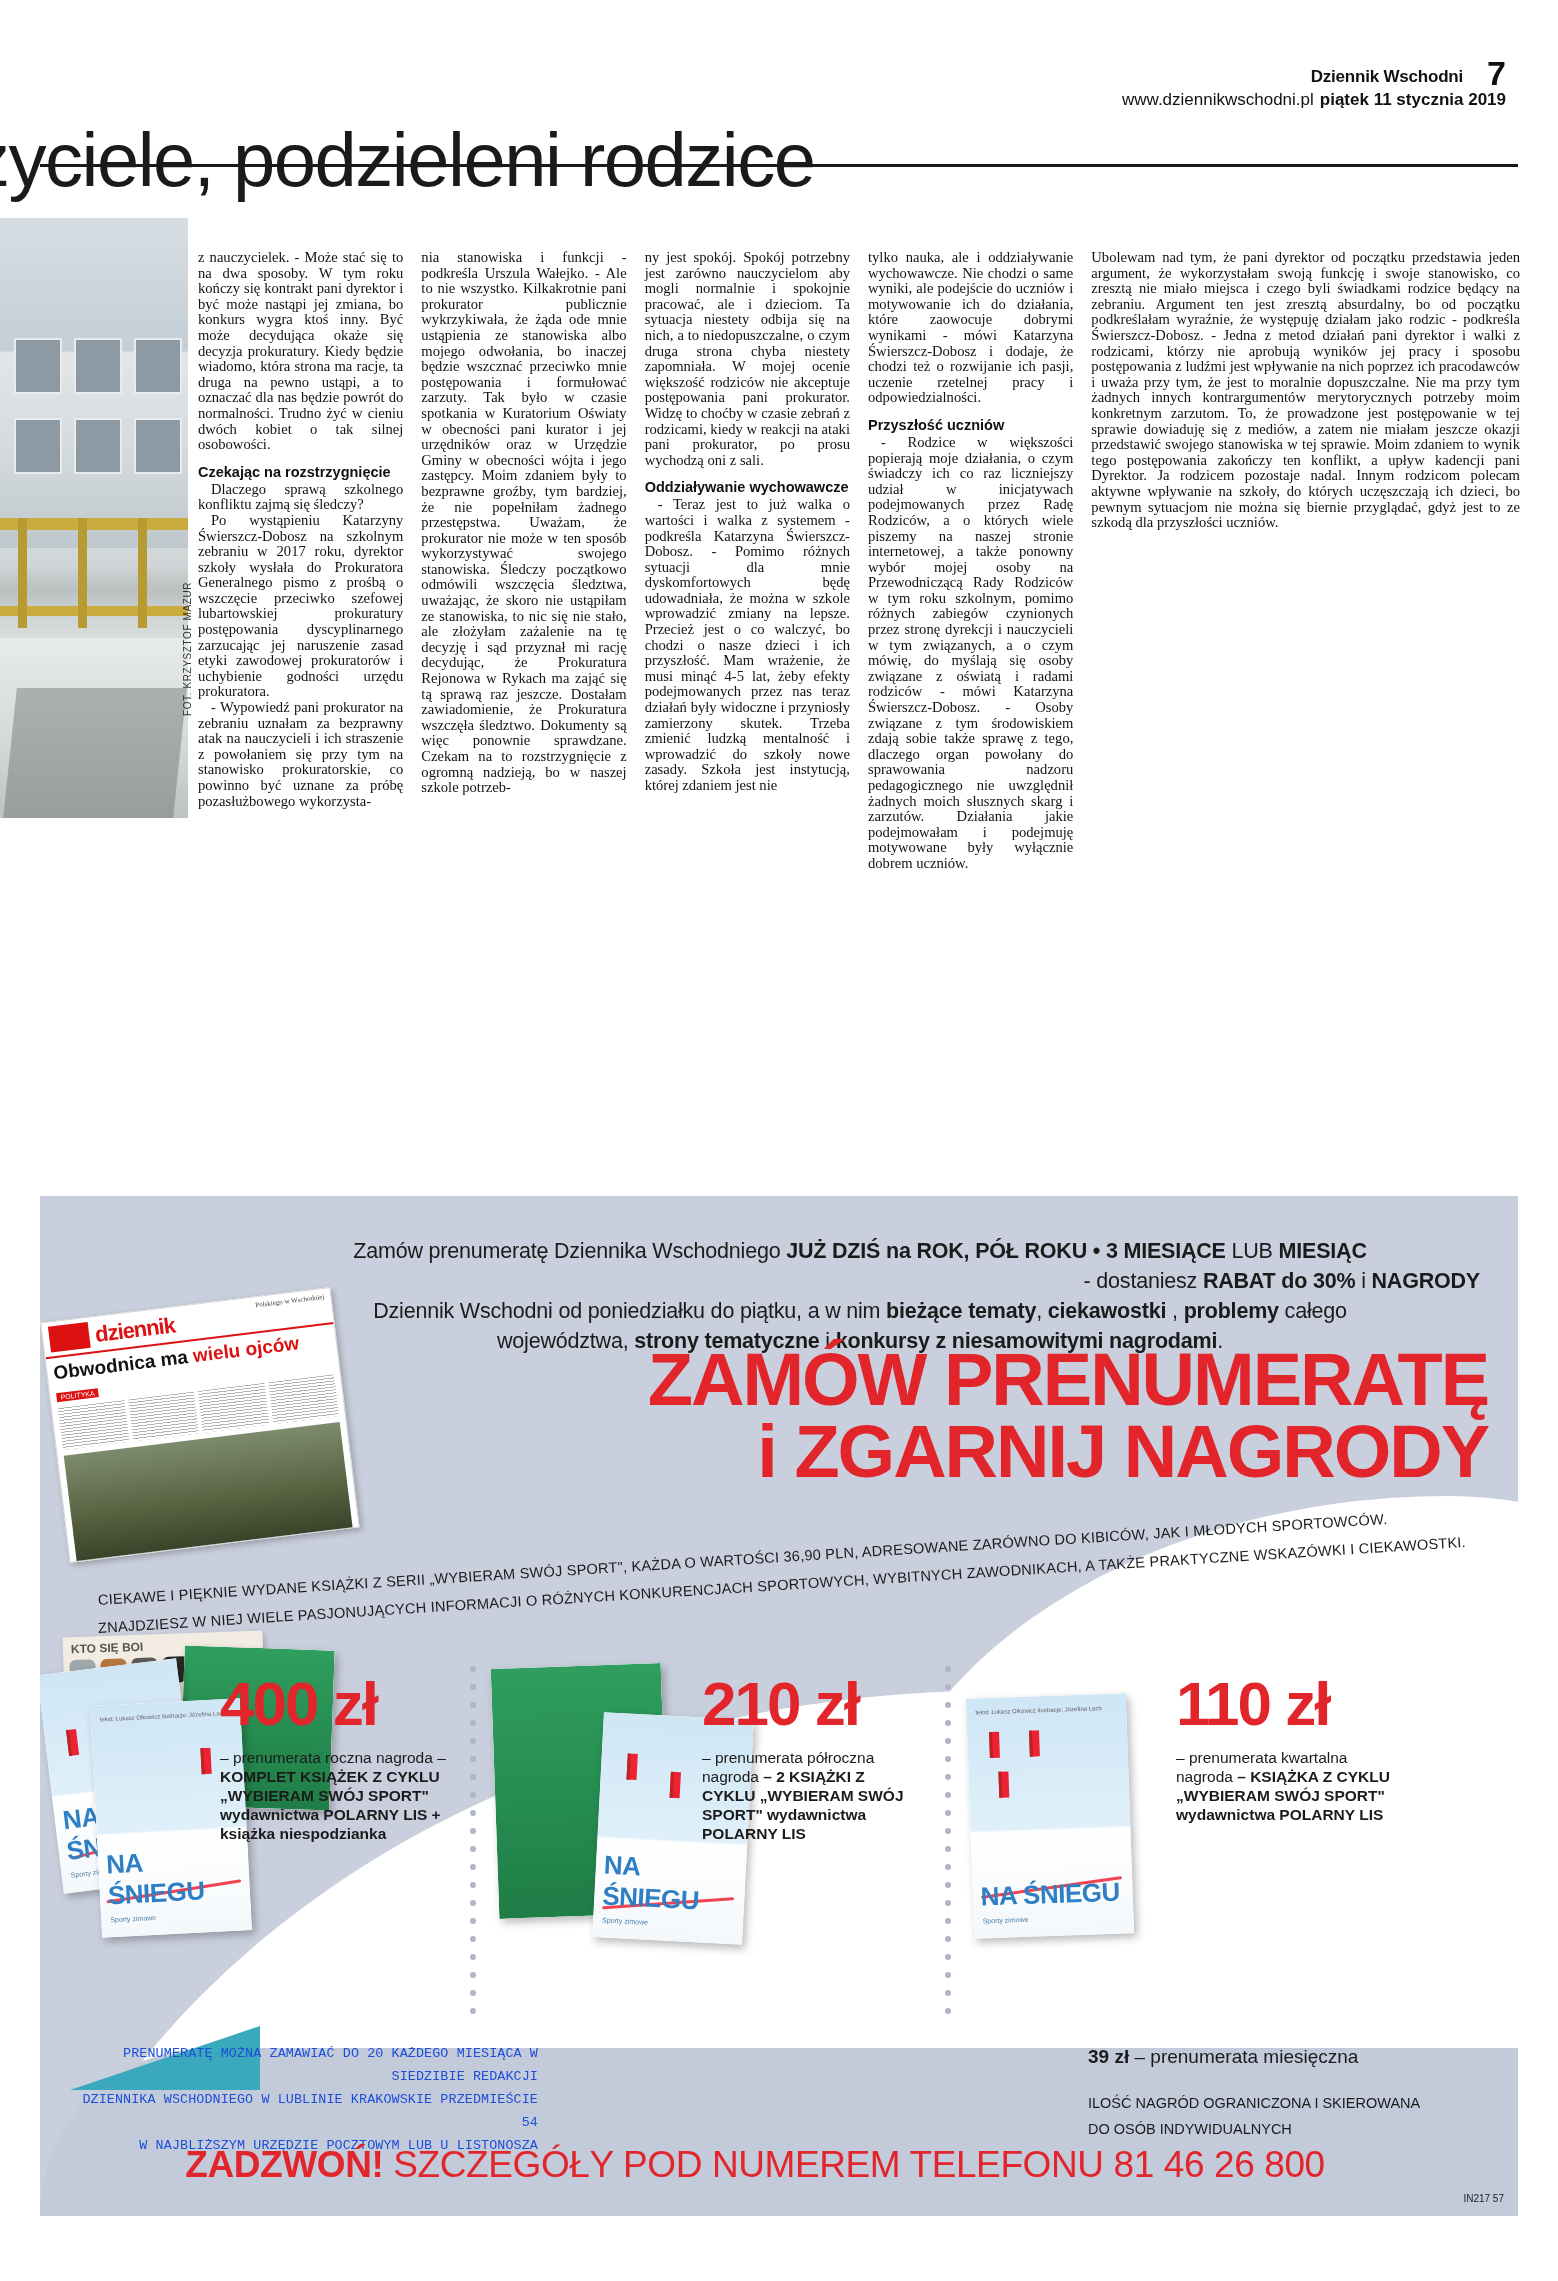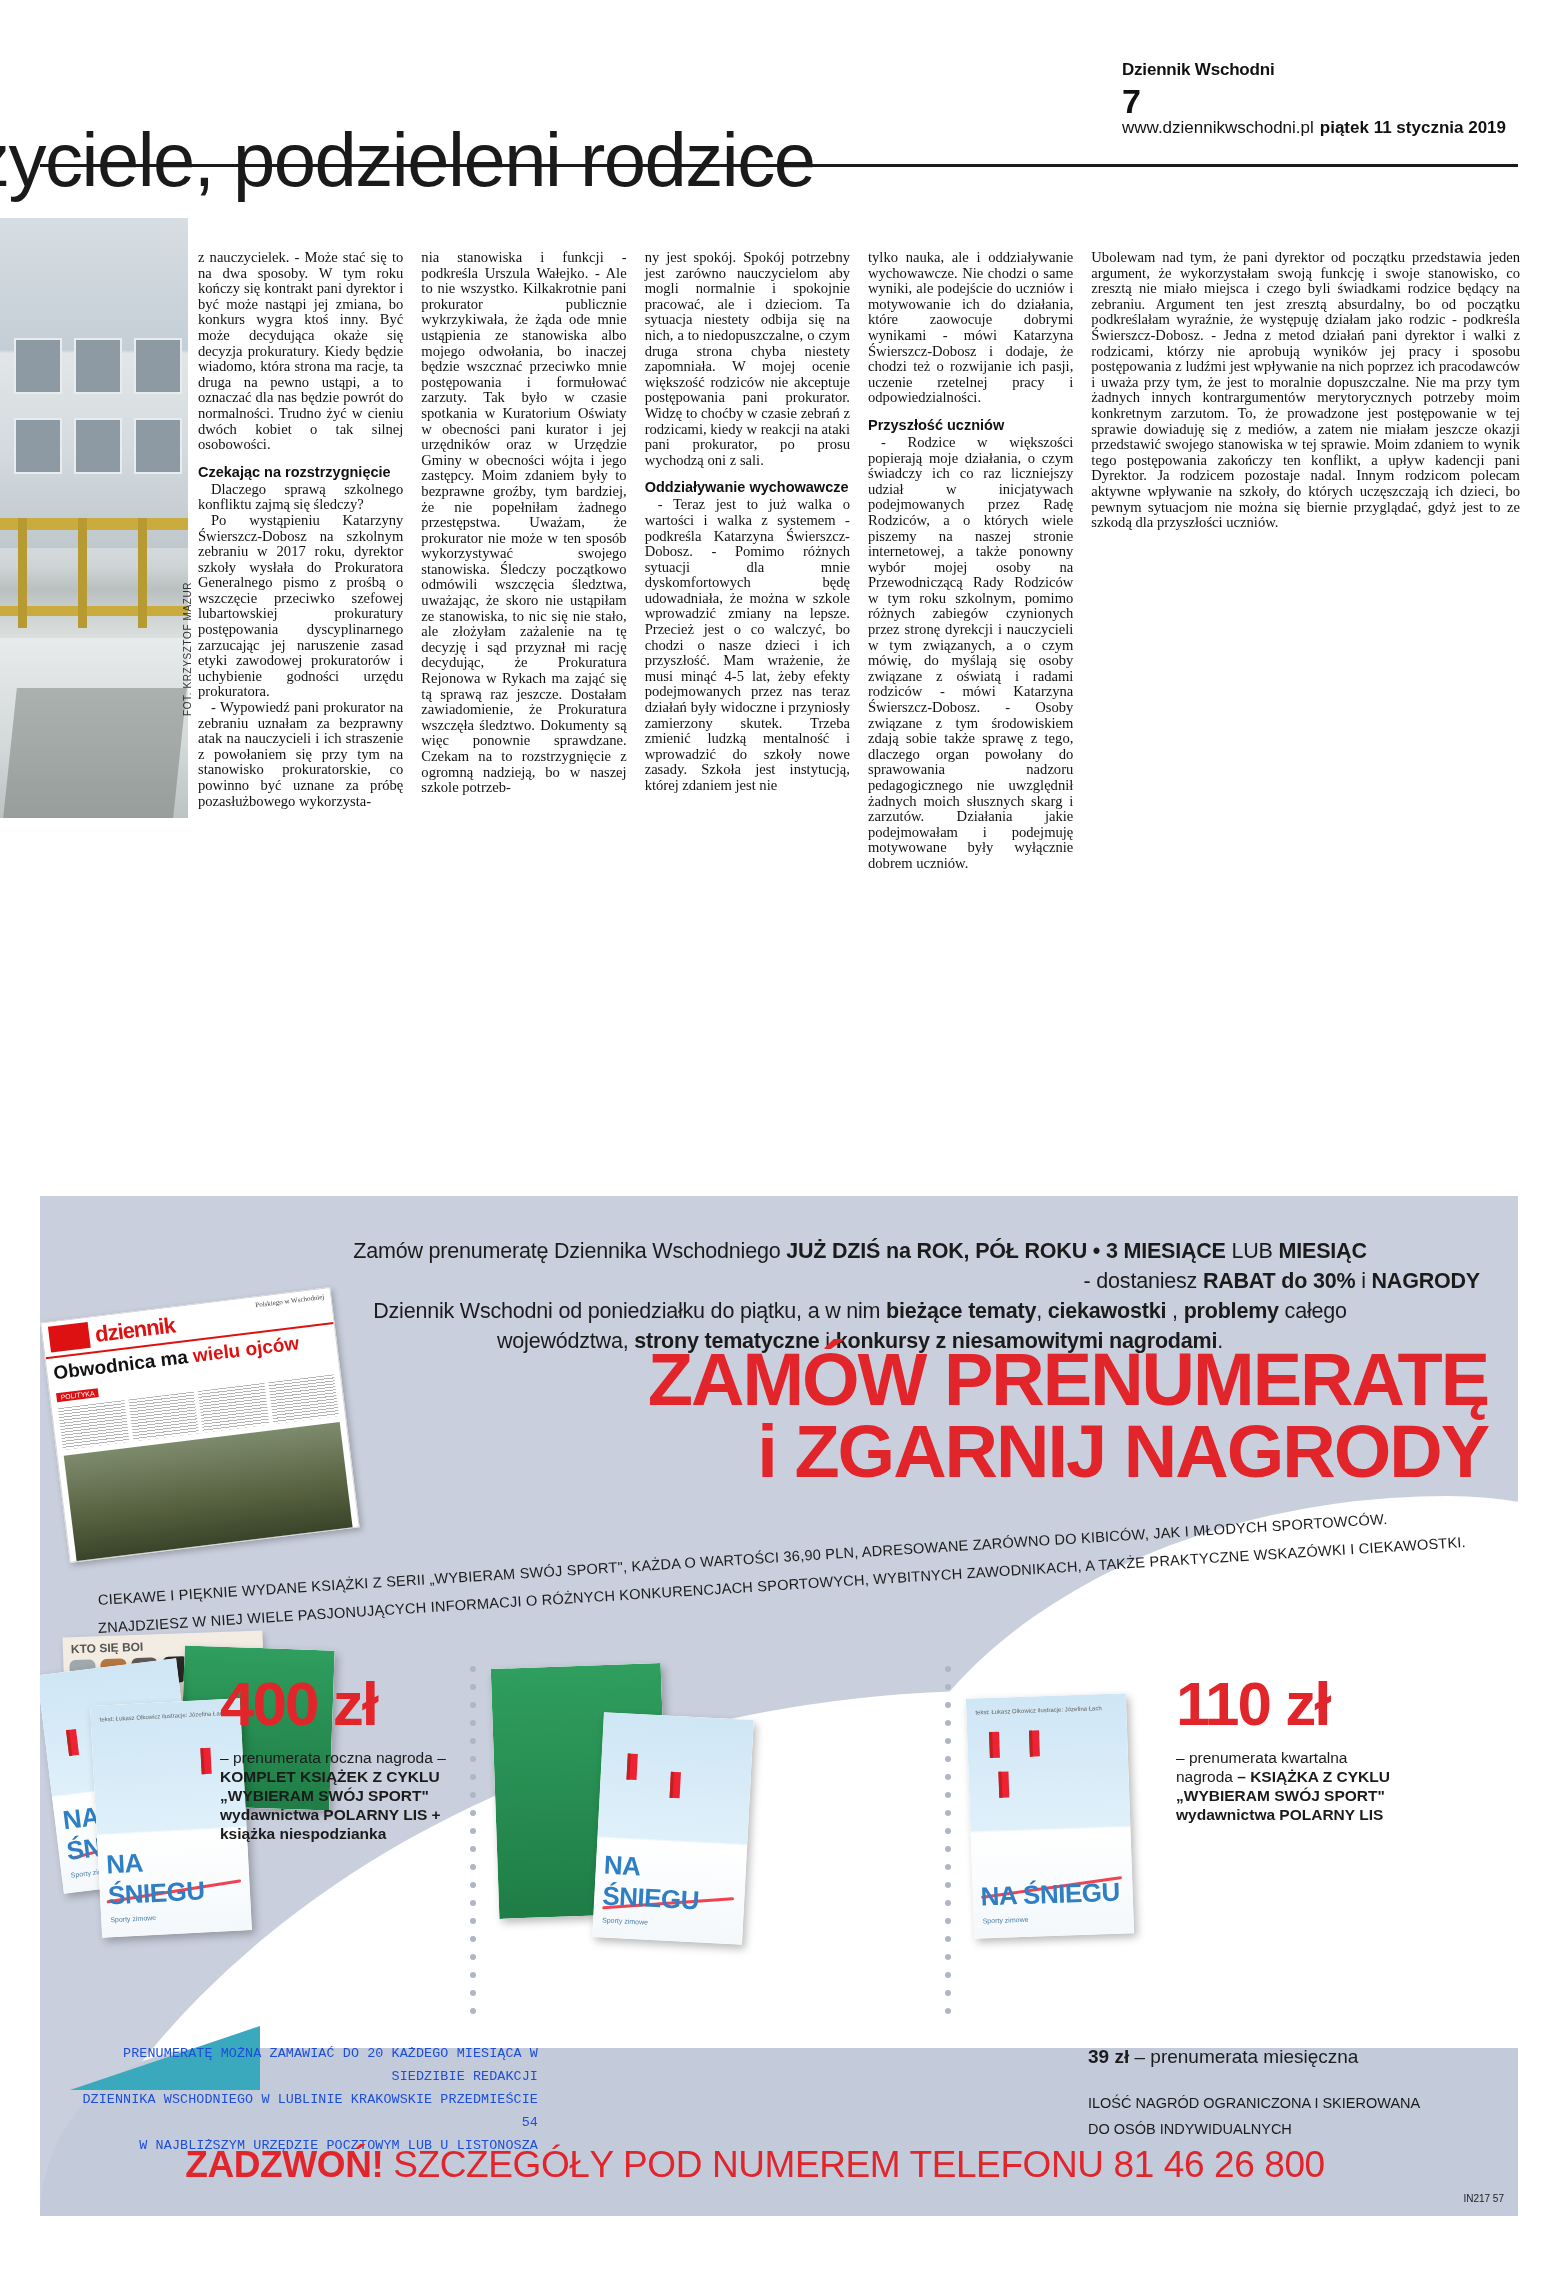--- a/index.html
+++ b/index.html
@@ -8,21 +8,21 @@
     width:1558px;height:2281px;position:relative;overflow:hidden;
     font-family:"Liberation Serif", serif;
     color:#111;
     -webkit-font-smoothing:antialiased;
   }
   .page{position:absolute;inset:0;width:1558px;height:2281px;background:#fff;}
 
   
   .masthead{position:absolute;left:0;top:60px;width:1558px;height:80px;}
   .mast-inner{position:absolute;right:52px;top:0;text-align:right;font-family:"Liberation Sans",sans-serif;}
-  .mast-line1{display:flex;align-items:flex-start;justify-content:flex-end;gap:8px;flex-direction:column;}
+  .mast-line1{display:flex;align-items:flex-end;justify-content:flex-end;gap:24px;}
   .mast-brand{font-size:17px;font-weight:bold;letter-spacing:-0.2px;}
   .mast-pageno{font-size:34px;font-weight:bold;line-height:0.8;}
   .mast-line2{display:flex;align-items:baseline;justify-content:flex-end;gap:6px;margin-top:3px;}
   .mast-url{font-size:17px;font-weight:normal;}
   .mast-date{font-size:17px;font-weight:bold;}
   .mast-rule{position:absolute;left:40px;top:104px;width:1478px;height:0;border-top:2px solid #1a1a1a;border-bottom:1px solid #1a1a1a;}
 
   
   .headline{
     position:absolute;left:-28px;top:122px;width:1000px;
@@ -400,20 +400,26 @@
         <span></span>
     </div>
 
     <div class="offer offer1">
       <div class="price">400 zł</div>
       <div class="desc">
         <span>– prenumerata roczna nagroda – </span><b>KOMPLET KSIĄŻEK  Z CYKLU „WYBIERAM SWÓJ SPORT"</b><span> </span><b>wydawnictwa POLARNY LIS + książka niespodzianka</b>
       </div>
     </div>
 
+    <div class="offer offer2">
+      <div class="price">210 zł</div>
+      <div class="desc">
+        <span>– prenumerata półroczna nagroda</span> <b>– 2 KSIĄŻKI Z CYKLU „WYBIERAM SWÓJ SPORT" wydawnictwa POLARNY LIS</b>
+      </div>
+    </div>
 
     <div class="offer offer3">
       <div class="price">110 zł</div>
       <div class="desc">
         <span>– prenumerata kwartalna  nagroda</span> <b>–  KSIĄŻKA Z CYKLU „WYBIERAM SWÓJ SPORT" wydawnictwa POLARNY LIS</b>
       </div>
     </div>
 
     <div class="teal"></div>
 

